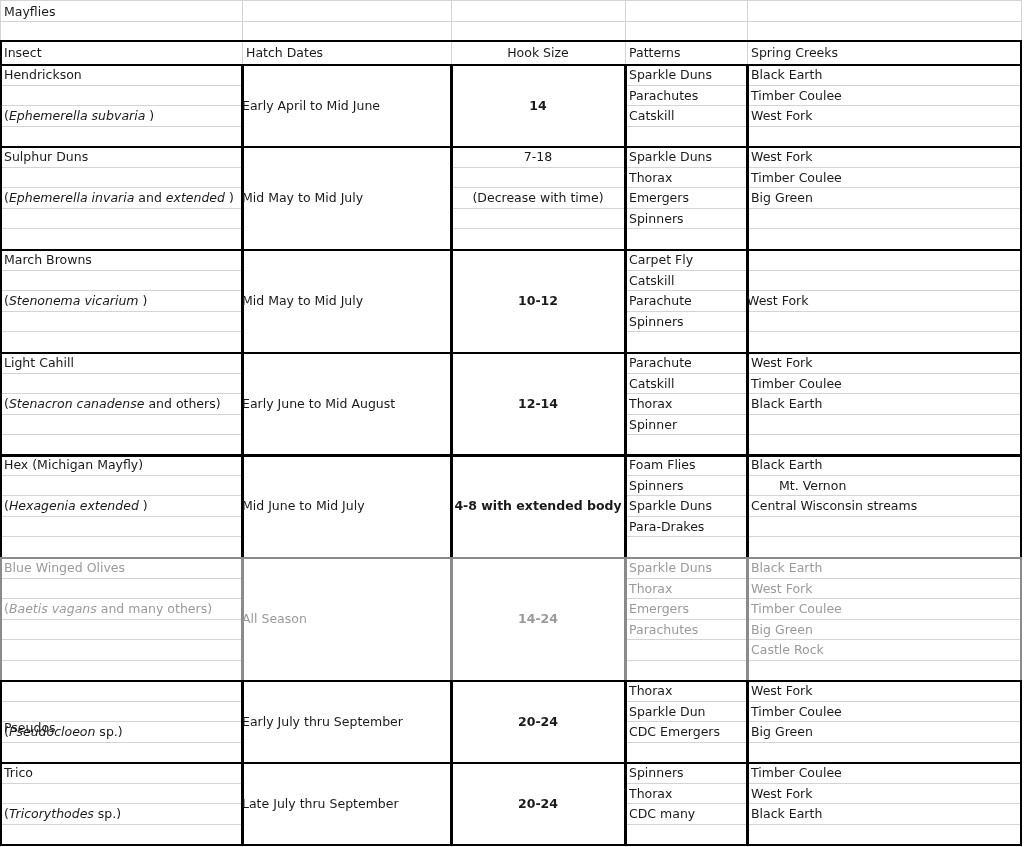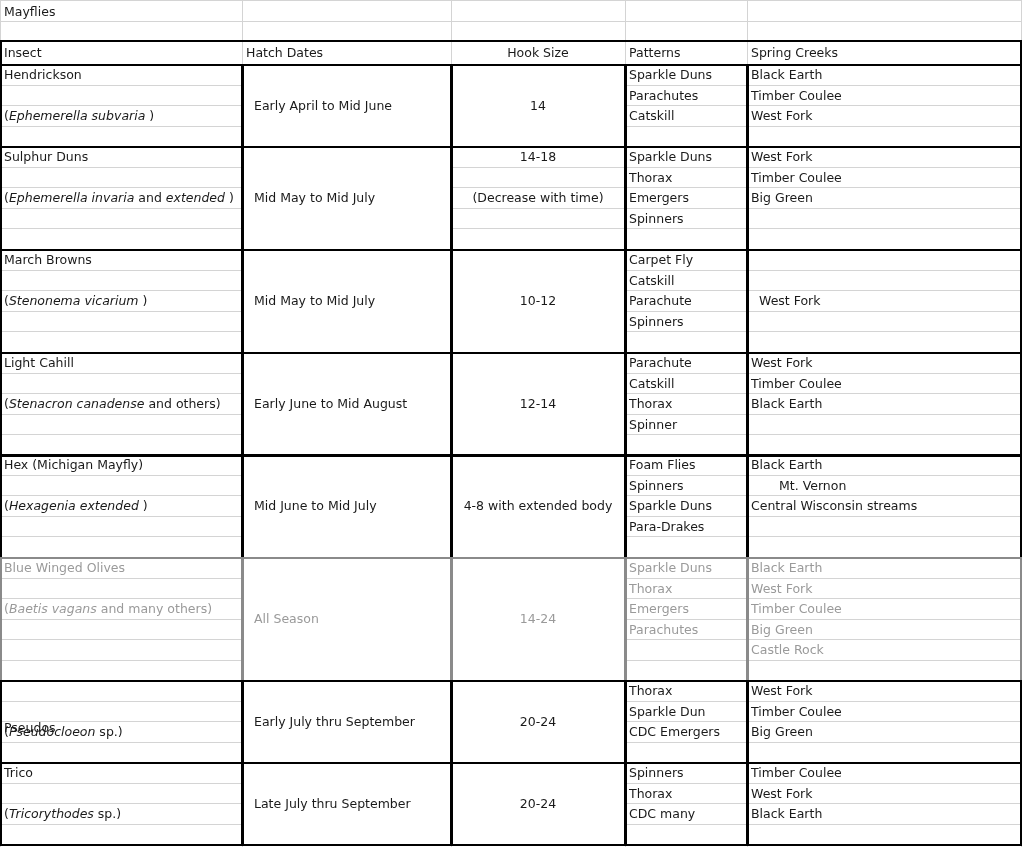--- a/index.html
+++ b/index.html
@@ -11,22 +11,22 @@
   .cell { position:absolute; box-sizing:border-box; white-space:nowrap; overflow:visible;
           line-height:20px; padding-left:4px; font-size:12.5px; }
   .center { text-align:center; padding-left:0; }
   .italic { font-style:italic; }
   .muted { color:#9a9a9a; }
   .group { position:absolute; box-sizing:border-box; border:2px solid #000; pointer-events:none; }
   .group.faint { border-color:#8a8a8a; }
   .vsep { position:absolute; width:3px; background:#000; }
   .vsep.faint { background:#8a8a8a; }
   .vcell { position:absolute; box-sizing:border-box; display:flex; align-items:center; font-size:12.5px; }
-  .vcell.left { padding-left:12px; }
-  .vcell.mid { justify-content:center; }
+  .vcell.left { padding-left:0; }
+  .vcell.mid { justify-content:center;font-weight:bold; }
 </style>
 </head>
 <body>
 
 <div class="sheet">
 
   <div id="grid-layer">
       <div class="gridline-h" style="top:0px;width:1021px;"></div>
       <div class="gridline-h" style="top:21px;width:1021px;"></div>
       <div class="gridline-h" style="top:41px;width:1021px;"></div>
@@ -92,21 +92,21 @@
         <div class="gridline-h" style="top:228px;left:747px;width:274px;"></div>
         <div class="gridline-h" style="top:228px;left:451px;width:174px;"></div>
         <div class="group" style="left:0;top:146px;width:1022px;height:105px;"></div>
         <div class="vsep" style="left:241px;top:146px;height:105px;"></div>
         <div class="vsep" style="left:450px;top:146px;height:105px;"></div>
         <div class="vsep" style="left:624px;top:146px;height:105px;"></div>
         <div class="vsep" style="left:746px;top:146px;height:105px;"></div>
         <div class="cell" style="left:0;top:147px;width:240px;">Sulphur Duns</div>
         <div class="cell" style="left:0;top:188px;width:240px;"><span>(</span><span class="italic">Ephemerella invaria</span><span>  and </span><span class="italic">extended</span><span> )</span></div>
         <div class="vcell left" style="left:242px;top:146px;width:209px;height:103px;">Mid May to Mid July</div>
-        <div class="cell center" style="left:451px;top:147px;width:174px;">14-18</div>
+        <div class="cell center" style="left:451px;top:147px;width:174px;">7-18</div>
         <div class="cell center" style="left:451px;top:188px;width:174px;">(Decrease with time)</div>
         <div class="cell" style="left:625px;top:147px;width:122px;">Sparkle Duns</div>
         <div class="cell" style="left:625px;top:168px;width:122px;">Thorax</div>
         <div class="cell" style="left:625px;top:188px;width:122px;">Emergers</div>
         <div class="cell" style="left:625px;top:209px;width:122px;">Spinners</div>
         <div class="cell" style="left:747px;top:147px;width:274px;">West Fork</div>
         <div class="cell" style="left:747px;top:168px;width:274px;">Timber Coulee</div>
         <div class="cell" style="left:747px;top:188px;width:274px;">Big Green</div>
       </div>
       <div style="position:absolute;left:0;top:0;">

